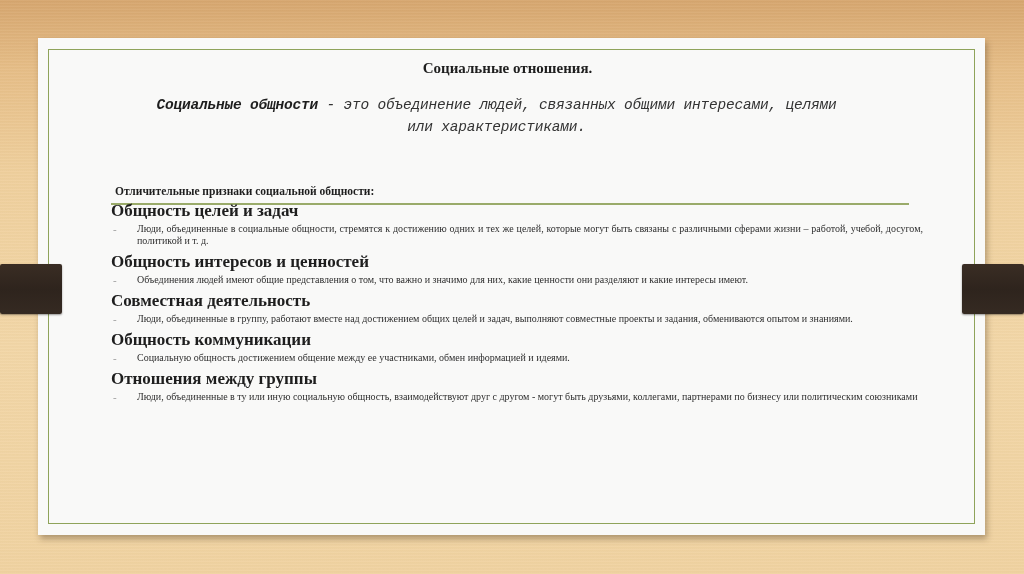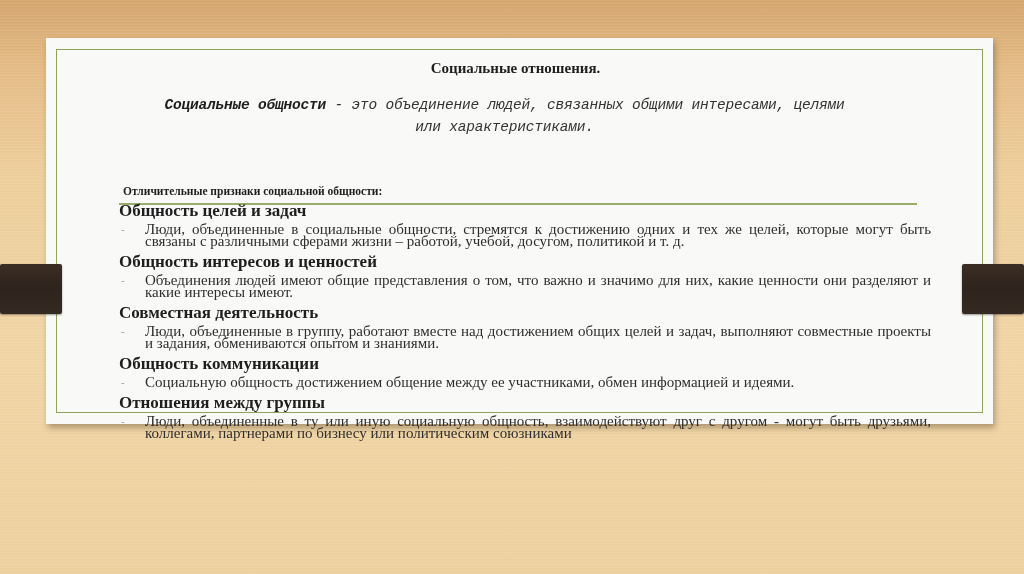--- a/index.html
+++ b/index.html
@@ -27,24 +27,24 @@
       width: 62px;
       background: linear-gradient(180deg, #3a2d24 0%, #2e241d 50%, #352a22 100%);
       border-radius: 2px;
       box-shadow: 0 1px 2px rgba(0,0,0,0.4);
       z-index: 3;
     }
     .side-tab.left { left: 0; }
     .side-tab.right { right: 0; }
     .paper {
       position: absolute;
-      left: 46px;
+      left: 38px;
       top: 38px;
       width: 947px;
-      height: 386px;
+      height: 497px;
       background: #f9f9f8;
       box-shadow: 2px 4px 6px rgba(60,40,20,0.35);
       z-index: 2;
     }
     .paper-inner {
       position: absolute;
       left: 10px;
       top: 11px;
       right: 10px;
       bottom: 11px;
@@ -121,21 +121,21 @@
       width: 26px;
       flex: 0 0 26px;
       color: #9a9a9a;
       font-size: 11px;
       padding-left: 2px;
       box-sizing: border-box;
     }
     .bullet-text {
       flex: 1;
       text-align: justify;
-      font-size: 15px;
+      font-size: 10px;
       color: #2e2e2e;
     }
   </style>
 </head>
 <body>
 
 <div class="wood-grain"></div>
 
 <div class="side-tab left"></div>
 <div class="side-tab right"></div>

